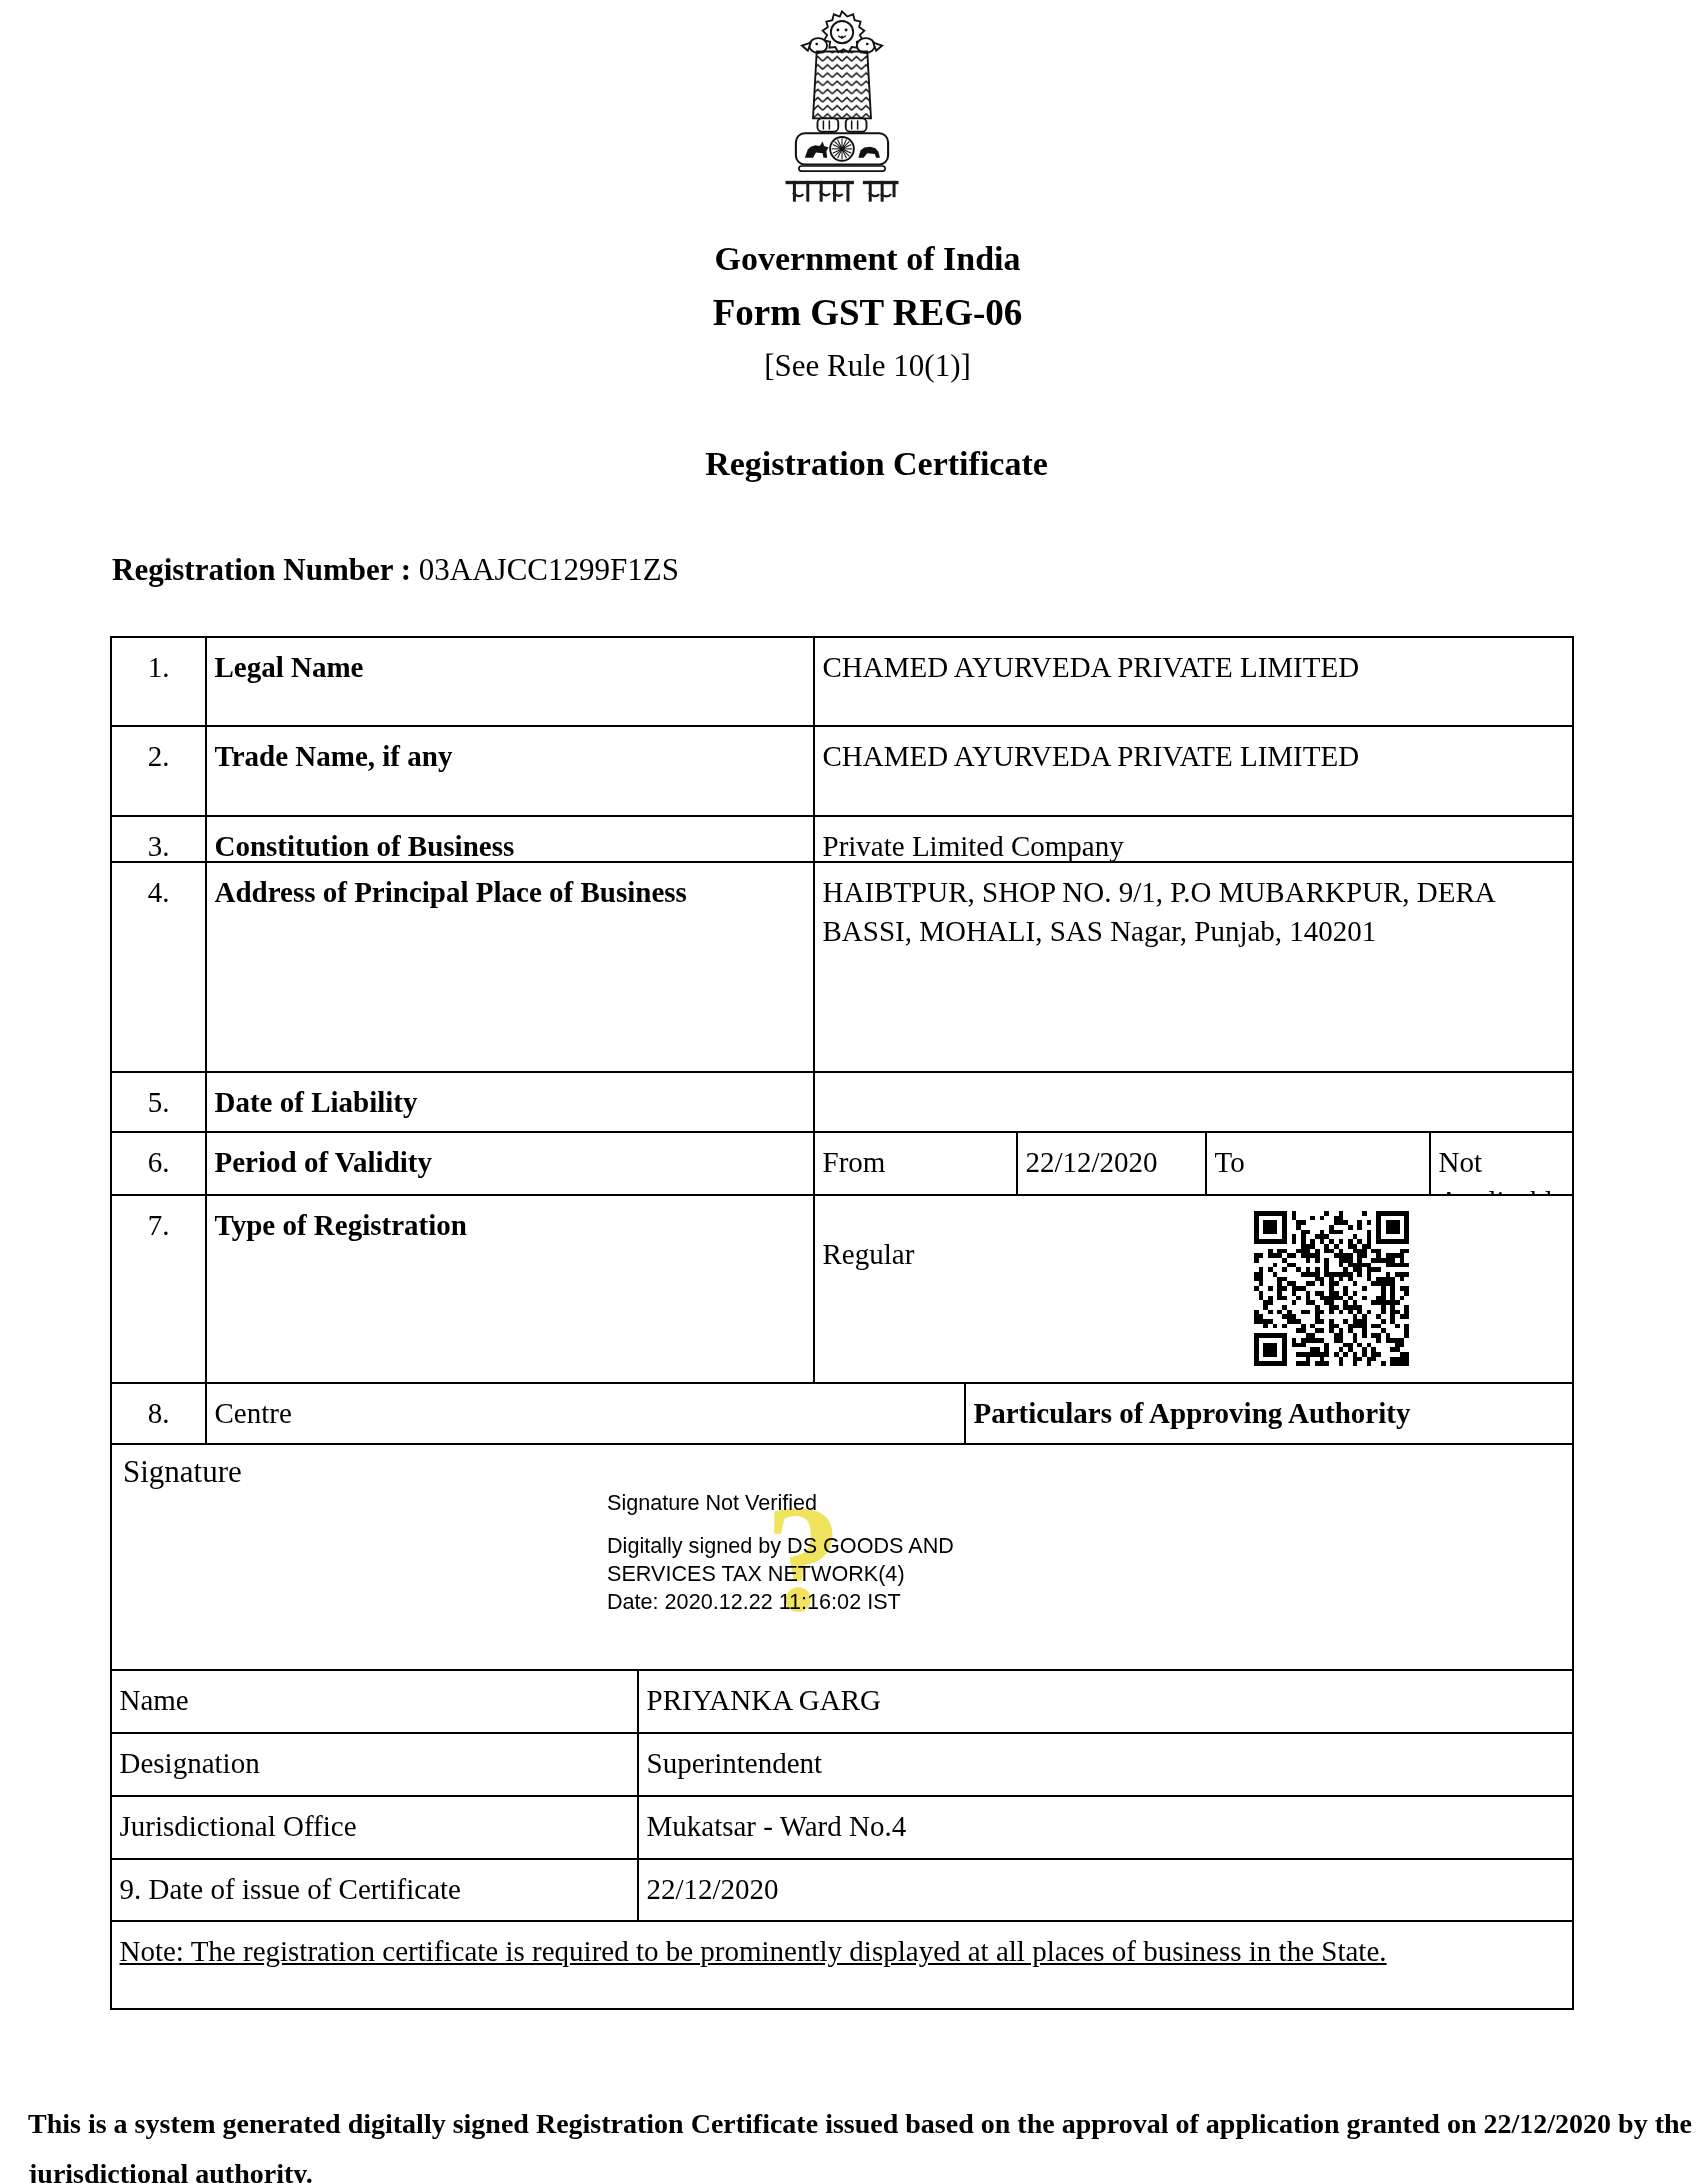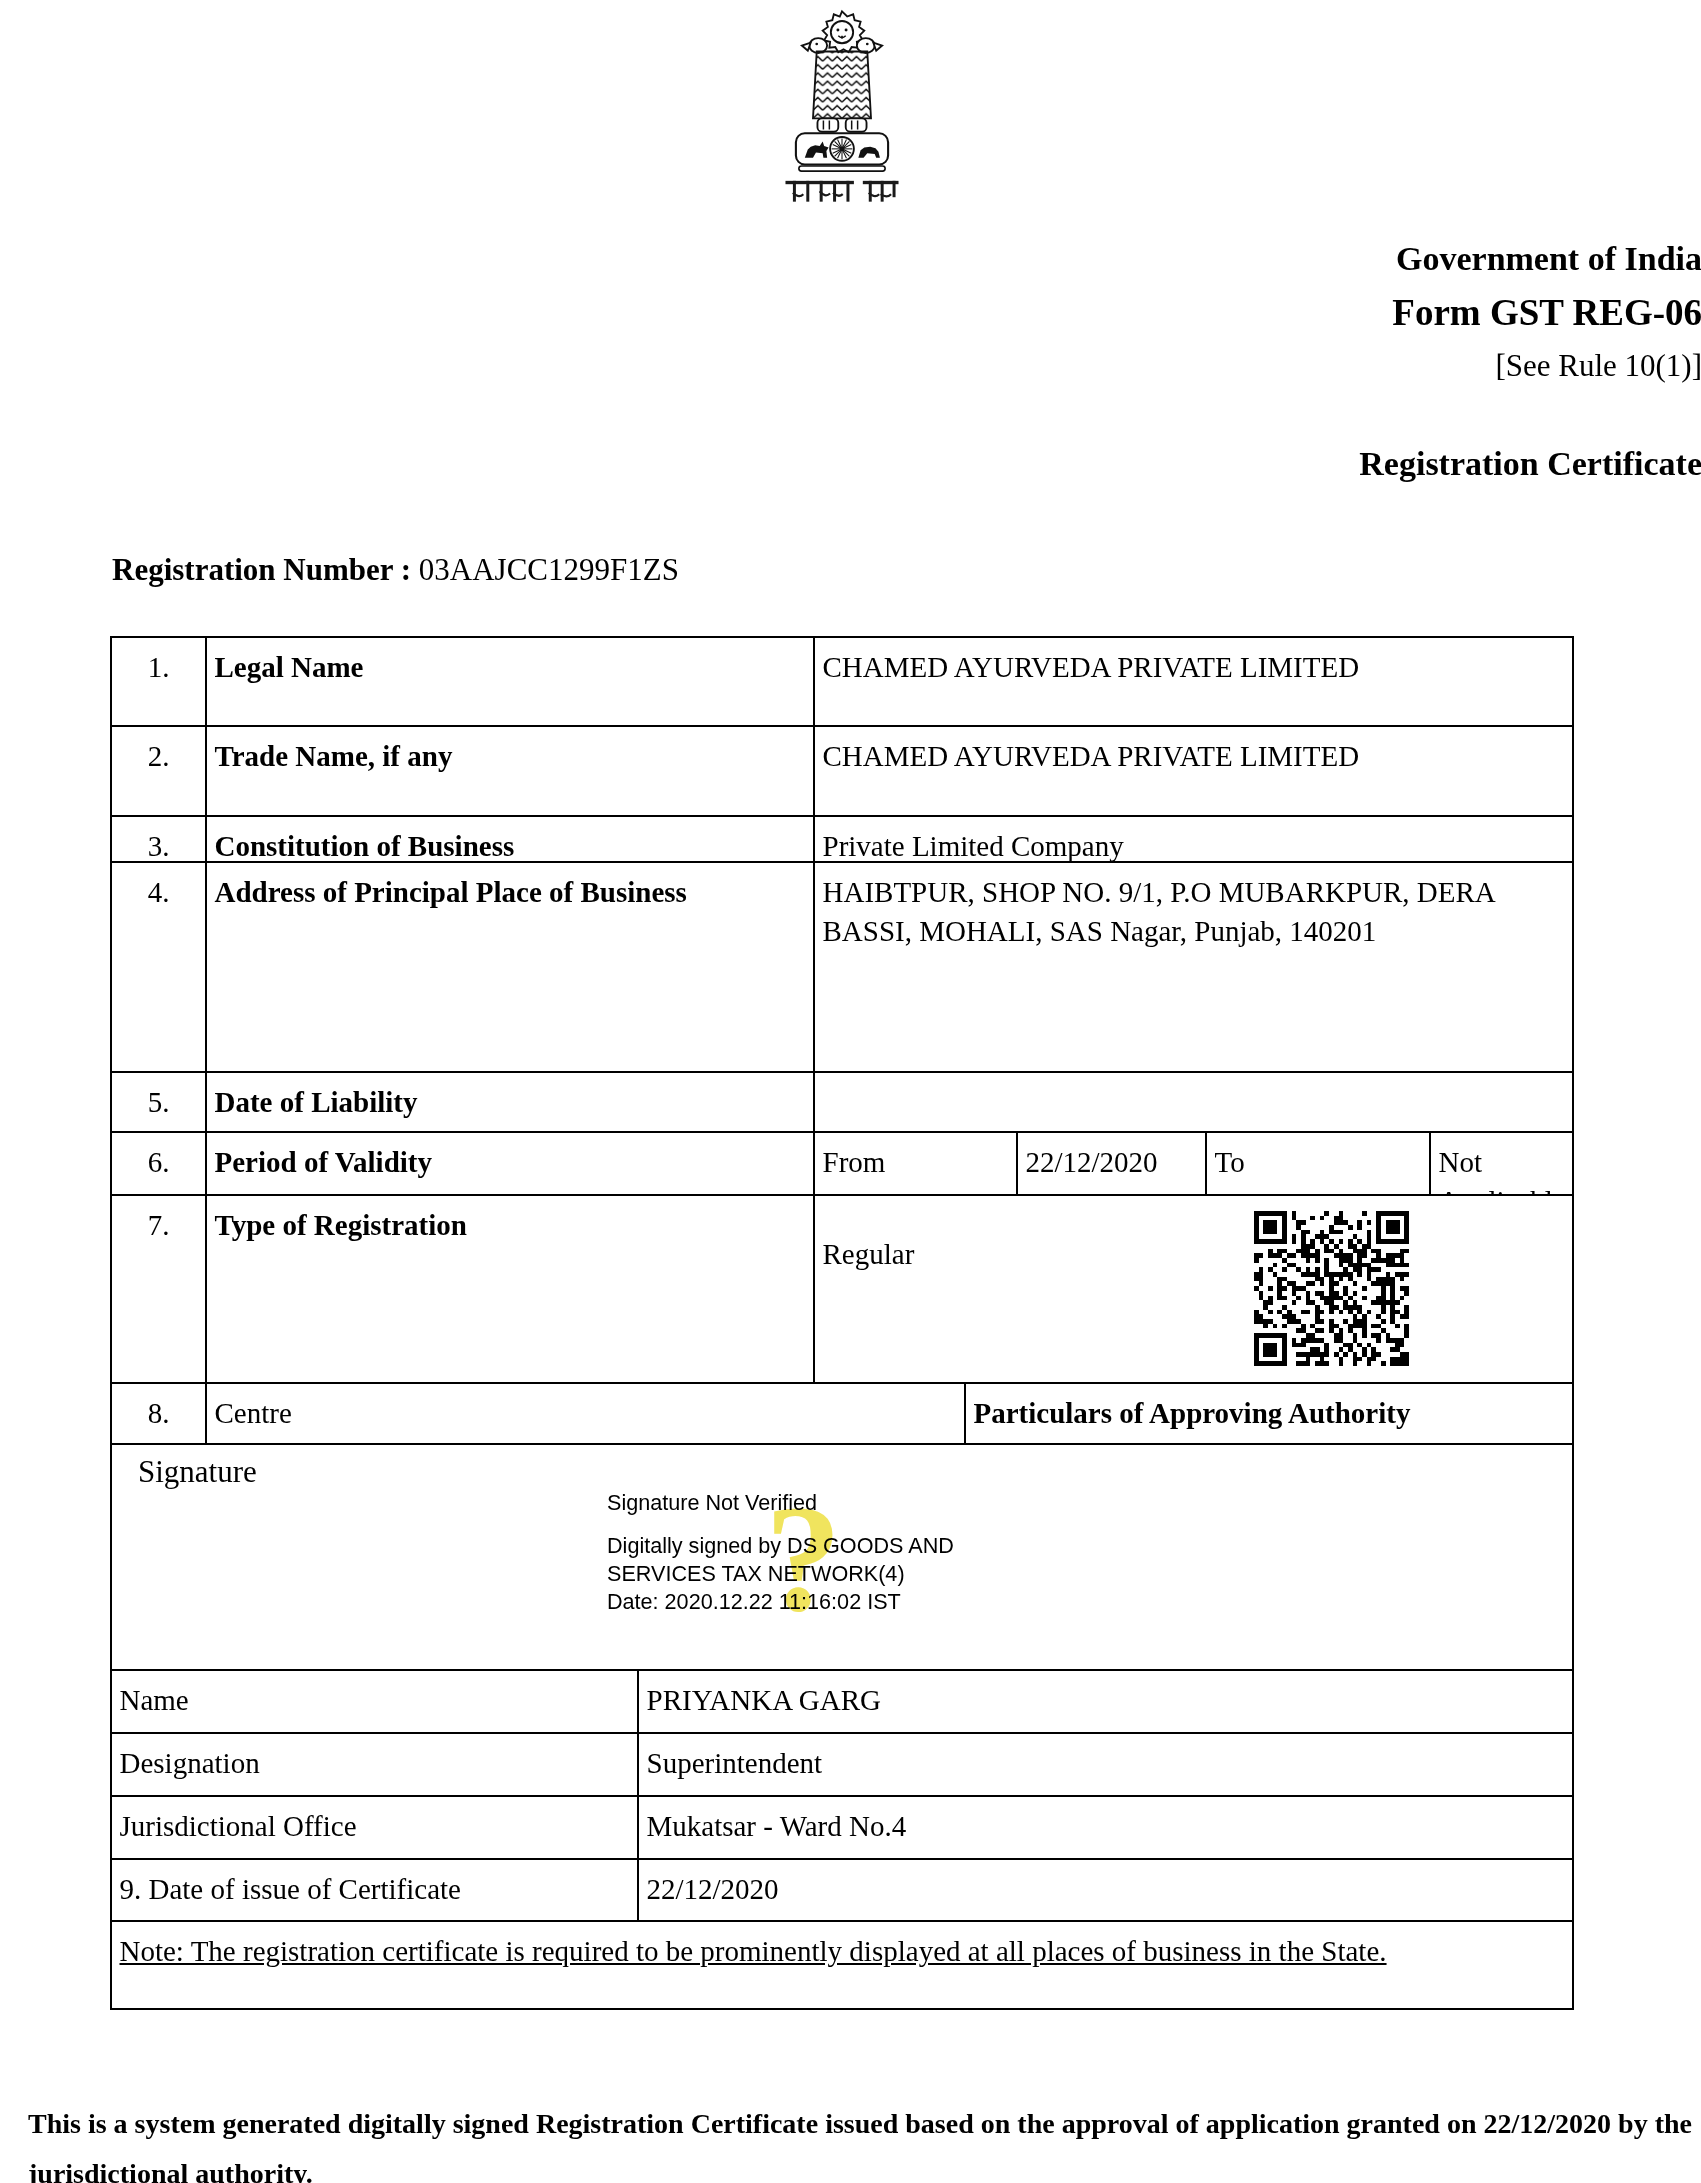--- a/index.html
+++ b/index.html
@@ -2,21 +2,21 @@
 <html style="font-size:12px"><head>
 <meta charset="utf-8">
 <style>
   * { margin:0; padding:0; box-sizing:border-box; }
   html,body { background:#ffffff; }
   body { font-family:"Liberation Serif", serif; color:#000; }
   .page { position:relative; width:1702px; height:2183px; background:#fff; overflow:hidden; }
 
   
   .emblem { position:absolute; left:784px; top:4.5px; width:116px; height:200px; }
-  .hline { position:absolute; left:4px; right:0; text-align:right; white-space:pre;margin-left:29px; }
+  .hline { position:absolute; left:4px; right:0; text-align:center; white-space:pre;margin-left:29px; }
   .h-govt  { top:240px; font-size:34px; font-weight:bold; }
   .h-form  { top:291px; font-size:37px; font-weight:bold; }
   .h-rule  { top:348px; font-size:31px; }
   .h-title { top:445px; font-size:34px; font-weight:bold;padding-left:18px; }
 
   .regline { position:absolute; left:112px; top:552px; font-size:31px; }
   .regline .lbl { font-weight:bold; }
 
   
   .tbl { position:absolute; left:110px; top:636px; width:1464px; border:2.2px solid #000; background:#fff; }
@@ -37,21 +37,21 @@
   .v-from { width:201px; flex:none; }
   .v-fromval { width:189px; flex:none; border-left:2.2px solid #000; }
   .v-to { width:224px; flex:none; border-left:2.2px solid #000; }
   .v-toval { flex:1; border-left:2.2px solid #000; }
 
   .regular-txt { position:absolute; left:7.5px; top:39px; font-size:29px; }
   .qr { position:absolute; left:439px; top:15px; width:155px; height:155px; }
 
   
   .sig-row { border-top:2.2px solid #000; height:226px; position:relative; }
-  .sig-label { position:absolute; left:26px; top:9px; font-size:31px; }
+  .sig-label { position:absolute; left:11px; top:9px; font-size:31px; }
   .stamp { position:absolute; left:495px; top:45px; font-family:"Liberation Sans", sans-serif; font-size:21.6px; color:#000; }
   .stamp .qmark { position:absolute; left:158px; top:-19.4px; font-size:153px; font-family:"Liberation Serif", serif; color:#f0e45e; z-index:0; font-weight:bold; }
   .stamp .s1 { position:relative; z-index:1; margin-bottom:16.4px; }
   .stamp .s2 { position:relative; z-index:1; line-height:28px; }
 
   
   .drow { display:flex; border-top:2.2px solid #000;gap:36px; }
   .drow .cell { font-size:29px; }
   .d-label { width:489px; flex:none; }
   .d-value { flex:1; border-left:2.2px solid #000; }

